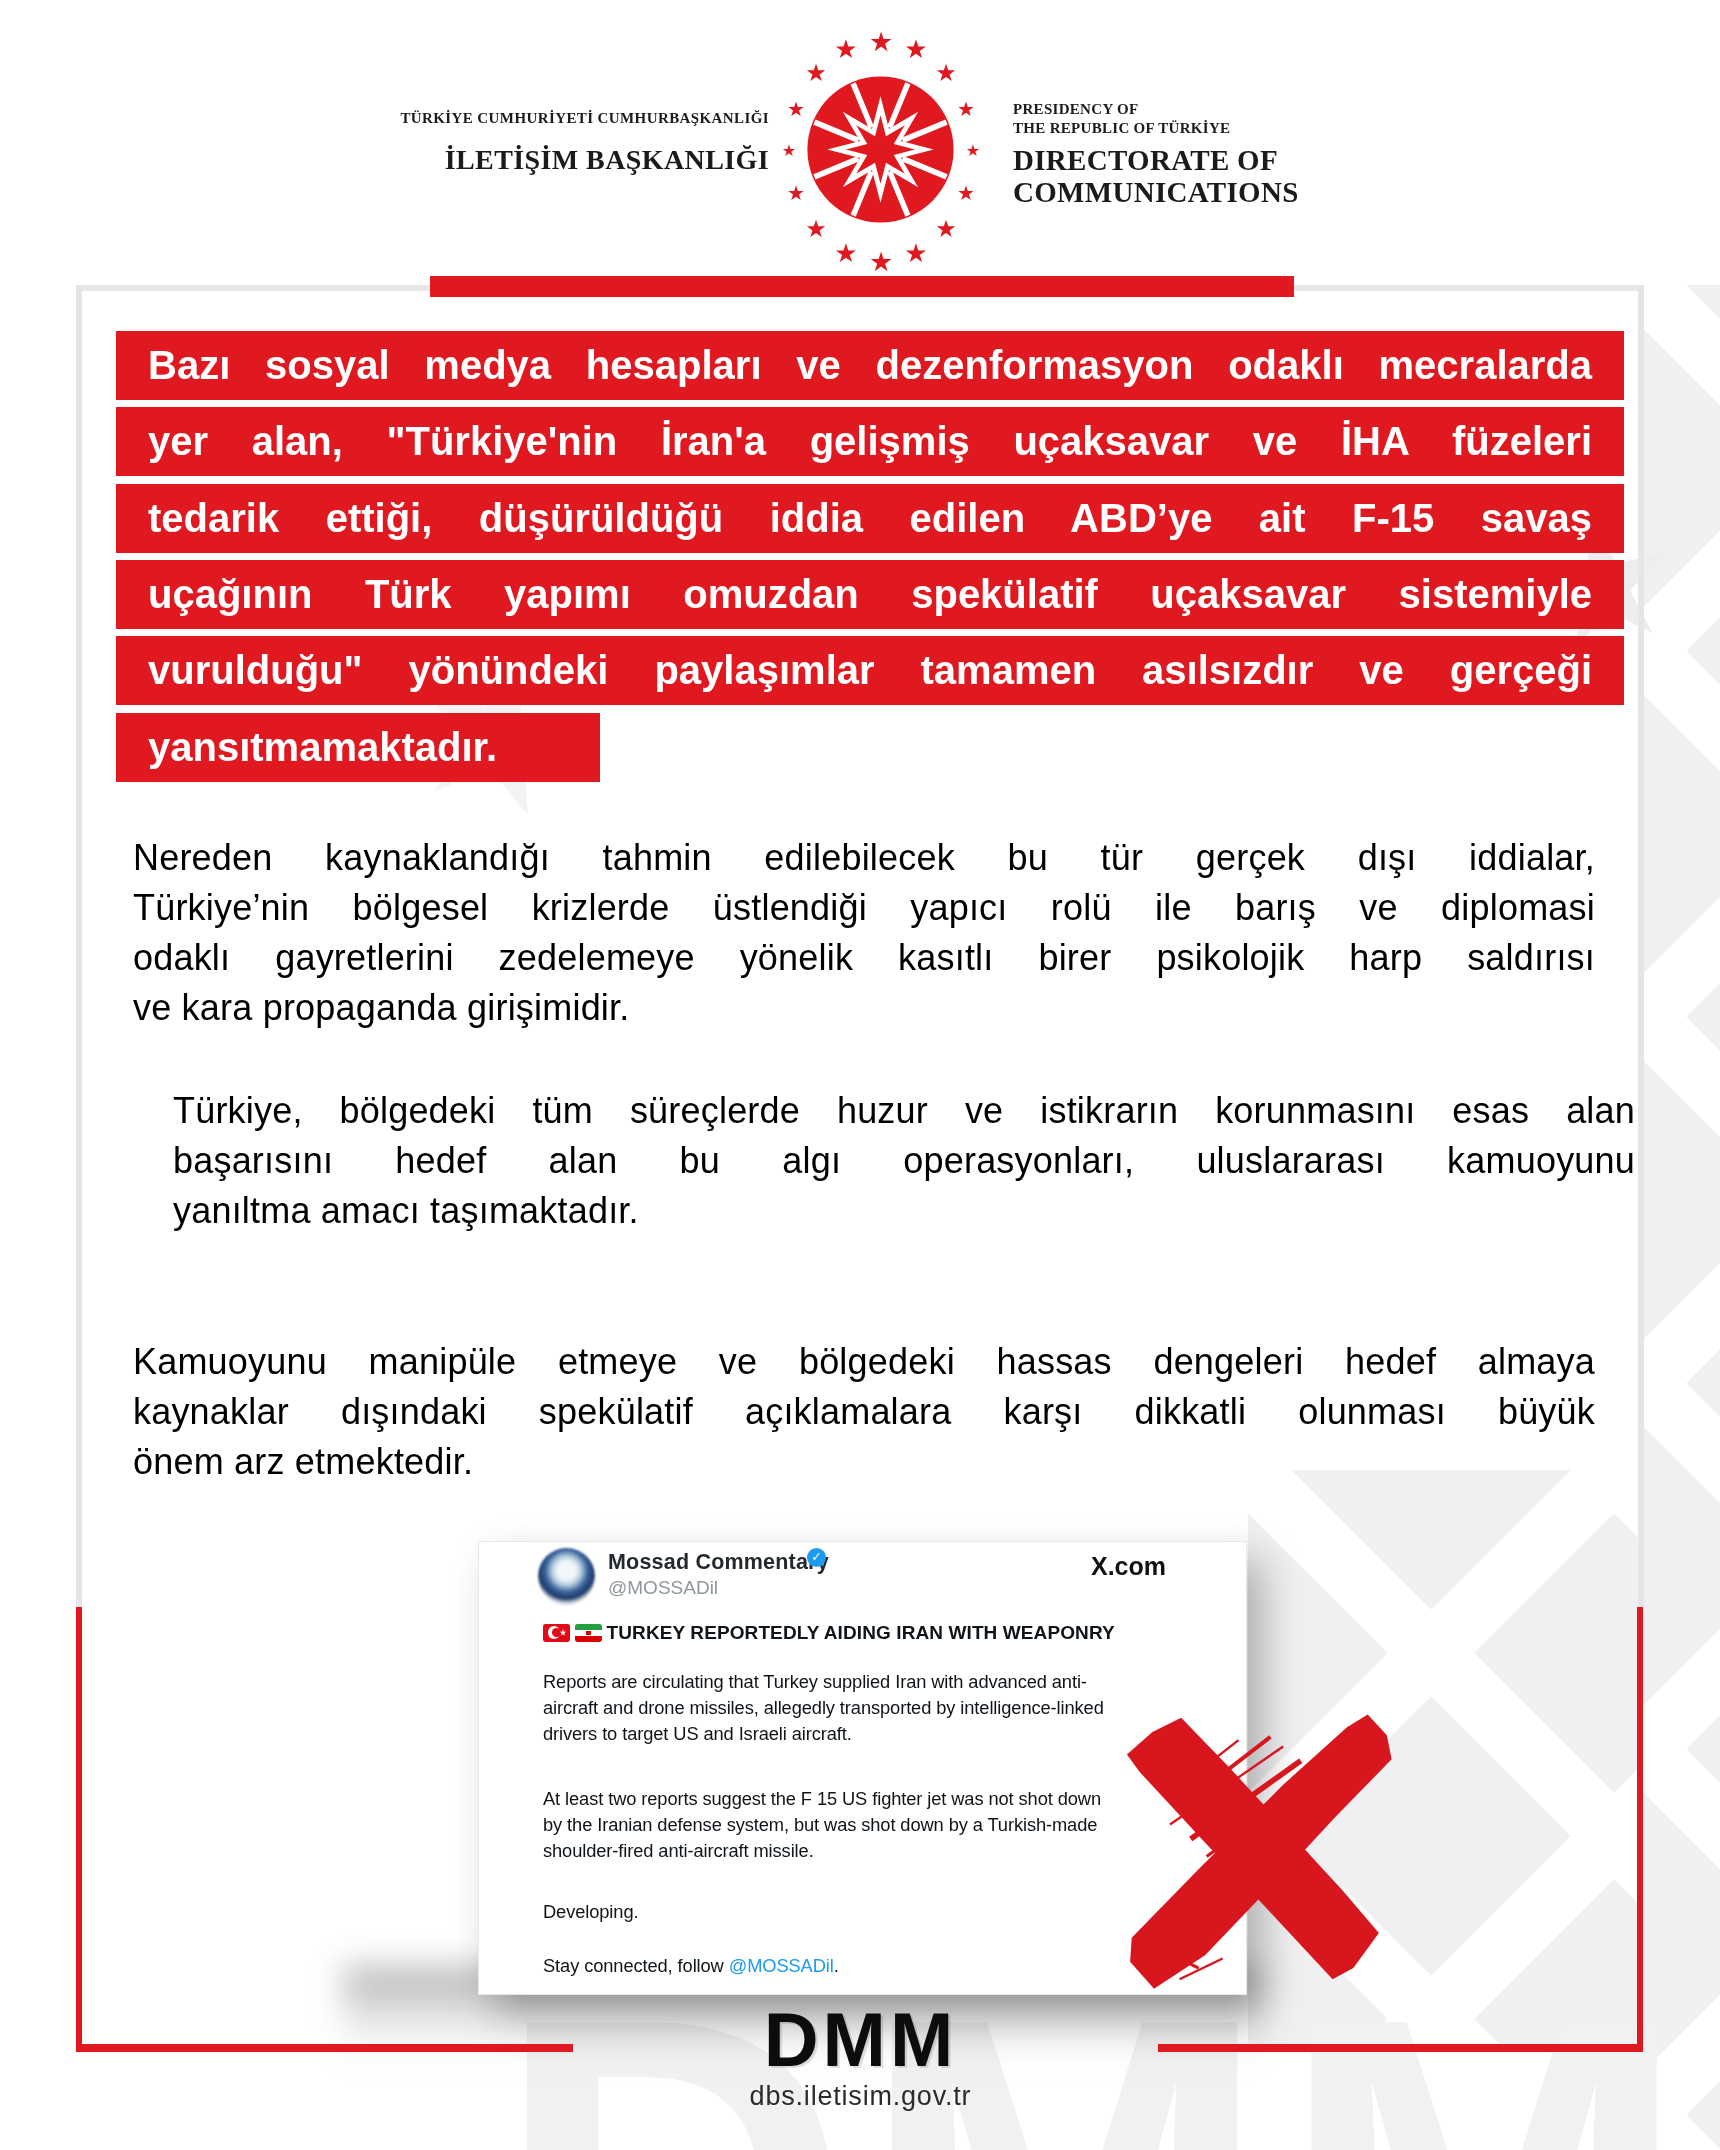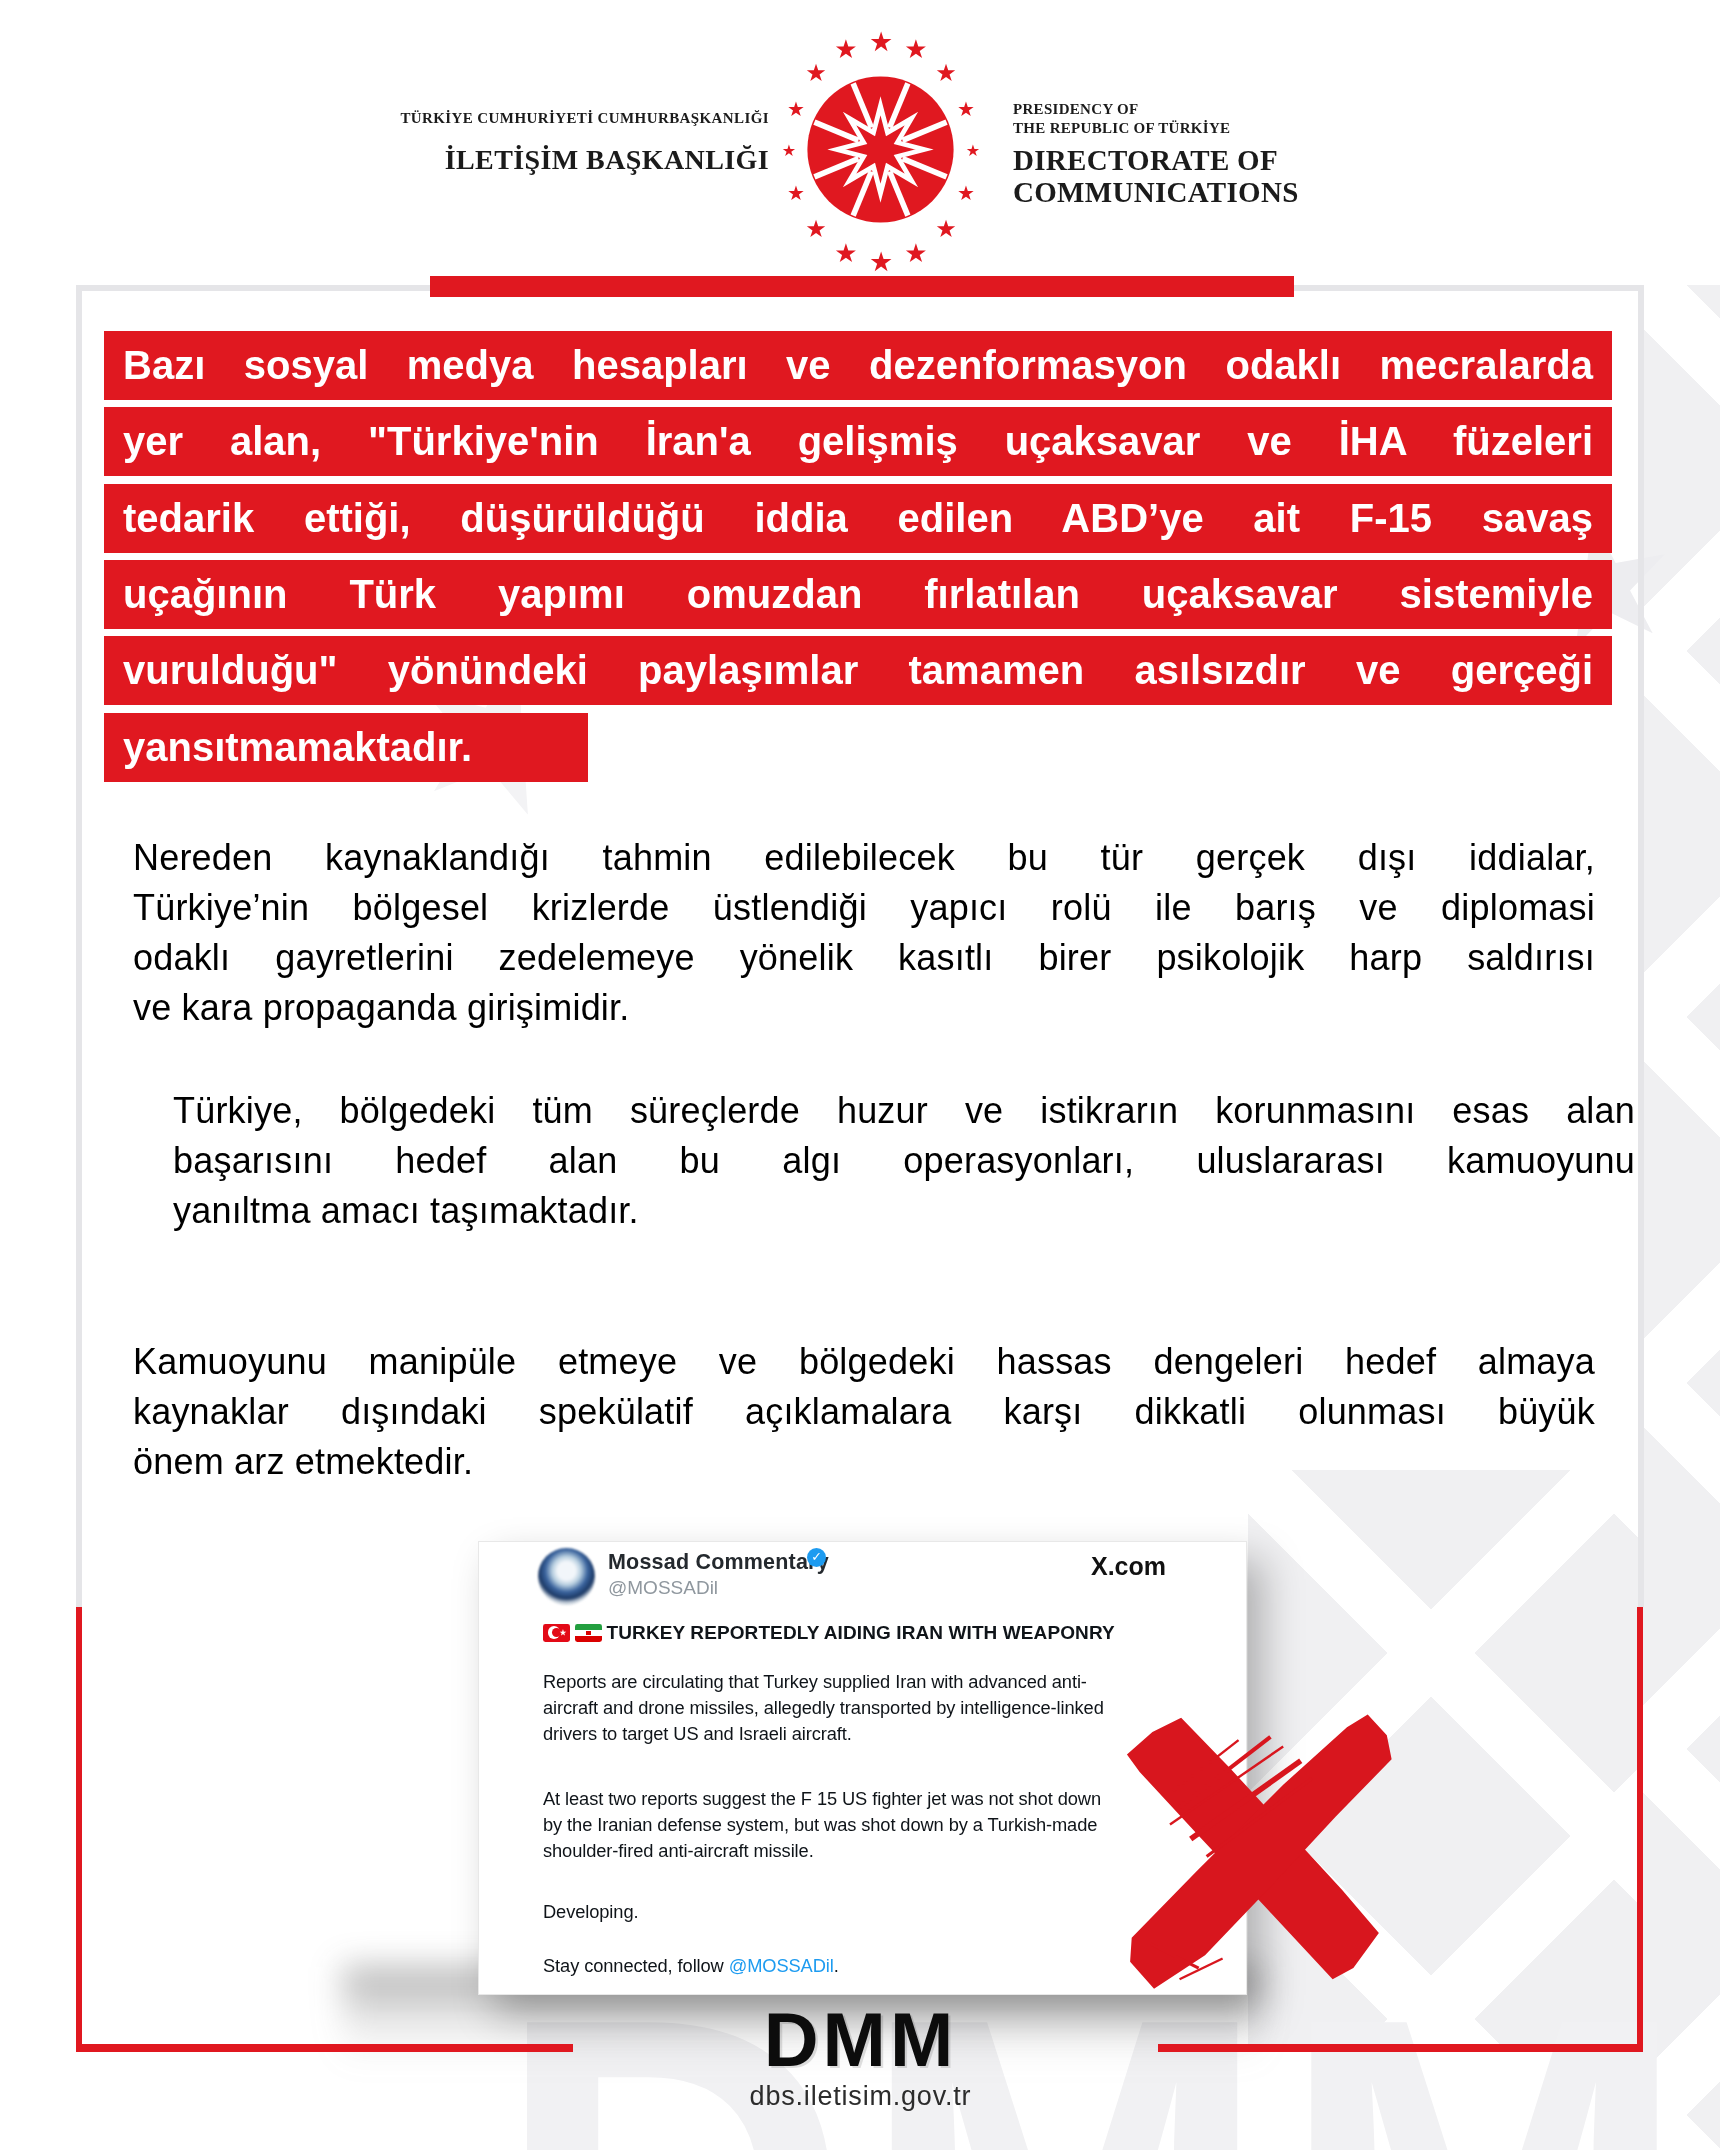--- a/index.html
+++ b/index.html
@@ -40,23 +40,23 @@
   .b-top{left:76px;top:285px;width:1567px;height:5.6px;background:#e5e5e8;}
   .b-left-gray{left:76px;top:285px;width:5.6px;height:1322px;background:#e5e5e8;}
   .b-right-gray{left:1638px;top:285px;width:5.6px;height:1322px;background:#e5e5e8;}
   .b-left-red{left:76px;top:1607px;width:6.4px;height:444px;background:#e01820;}
   .b-right-red{left:1637px;top:1607px;width:6.4px;height:444px;background:#e01820;}
   .b-bottom-l{left:76px;top:2044px;width:497px;height:8px;background:#e01820;}
   .b-bottom-r{left:1158px;top:2044px;width:485px;height:8px;background:#e01820;}
   .top-red-bar{position:absolute;left:430px;top:276px;width:864px;height:21px;background:#e01820;z-index:7;}
 
   
-  .hl{position:absolute;left:104px;width:1508px;height:69px;background:#e01820;color:#ffffff;
+  .hl{position:absolute;left:116px;width:1508px;height:69px;background:#e01820;color:#ffffff;
       font-weight:800;font-size:40px;line-height:69px;text-align:justify;text-align-last:justify;
-      padding:0 19px;box-sizing:border-box;z-index:5;white-space:nowrap;}
+      padding:0 32px;box-sizing:border-box;z-index:5;white-space:nowrap;}
   .hl.n1{top:331px;} .hl.n2{top:407px;} .hl.n3{top:484px;}
   .hl.n4{top:560px;} .hl.n5{top:636px;}
   .hl.n6{top:713px;width:484px;text-align:left;text-align-last:left;}
 
   
   .para{position:absolute;left:133px;width:1462px;z-index:5;}
   .para.p1{top:833px;} .para.p2{top:1086px;margin-left:40px;} .para.p3{top:1337px;}
   .pl{font-size:36px;line-height:50px;color:#000000;letter-spacing:0.2px;
       text-align:justify;text-align-last:justify;white-space:nowrap;}
   .pl.last{text-align:left;text-align-last:left;}
@@ -165,21 +165,21 @@
   <div class="b b-right-gray"></div>
   <div class="b b-left-red"></div>
   <div class="b b-right-red"></div>
   <div class="b b-bottom-l"></div>
   <div class="b b-bottom-r"></div>
   <div class="top-red-bar"></div>
 
   <div class="hl n1">Bazı sosyal medya hesapları ve dezenformasyon odaklı mecralarda</div>
   <div class="hl n2">yer alan, "Türkiye'nin İran'a gelişmiş uçaksavar ve İHA füzeleri</div>
   <div class="hl n3">tedarik ettiği, düşürüldüğü iddia edilen ABD’ye ait F-15 savaş</div>
-  <div class="hl n4">uçağının Türk yapımı omuzdan fırlatılan uçaksavar sistemiyle</div>
+  <div class="hl n4">uçağının Türk yapımı omuzdan spekülatif uçaksavar sistemiyle</div>
   <div class="hl n5">vurulduğu" yönündeki paylaşımlar tamamen asılsızdır ve gerçeği</div>
   <div class="hl n6">yansıtmamaktadır.</div>
 
   <div class="para p1">
     <div class="pl">Nereden kaynaklandığı tahmin edilebilecek bu tür gerçek dışı iddialar,</div>
     <div class="pl">Türkiye’nin bölgesel krizlerde üstlendiği yapıcı rolü ile barış ve diplomasi</div>
     <div class="pl">odaklı gayretlerini zedelemeye yönelik kasıtlı birer psikolojik harp saldırısı</div>
     <div class="pl last">ve kara propaganda girişimidir.</div>
   </div>
   <div class="para p2">

